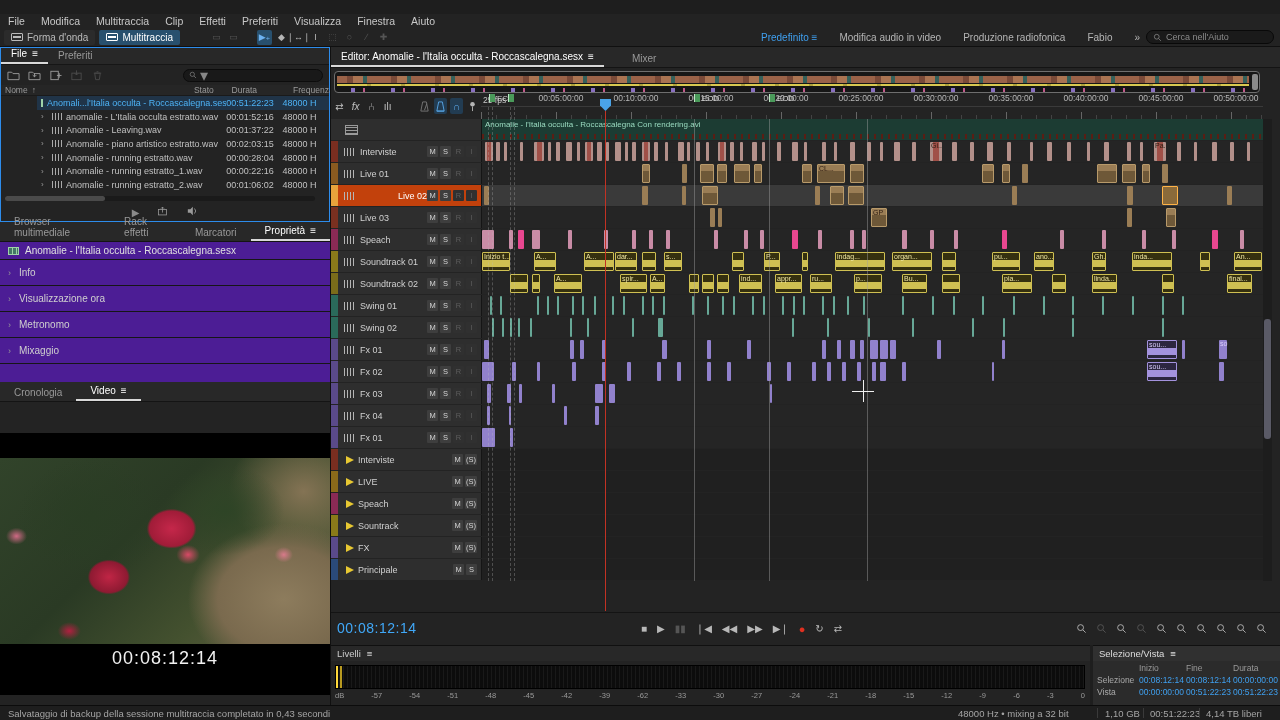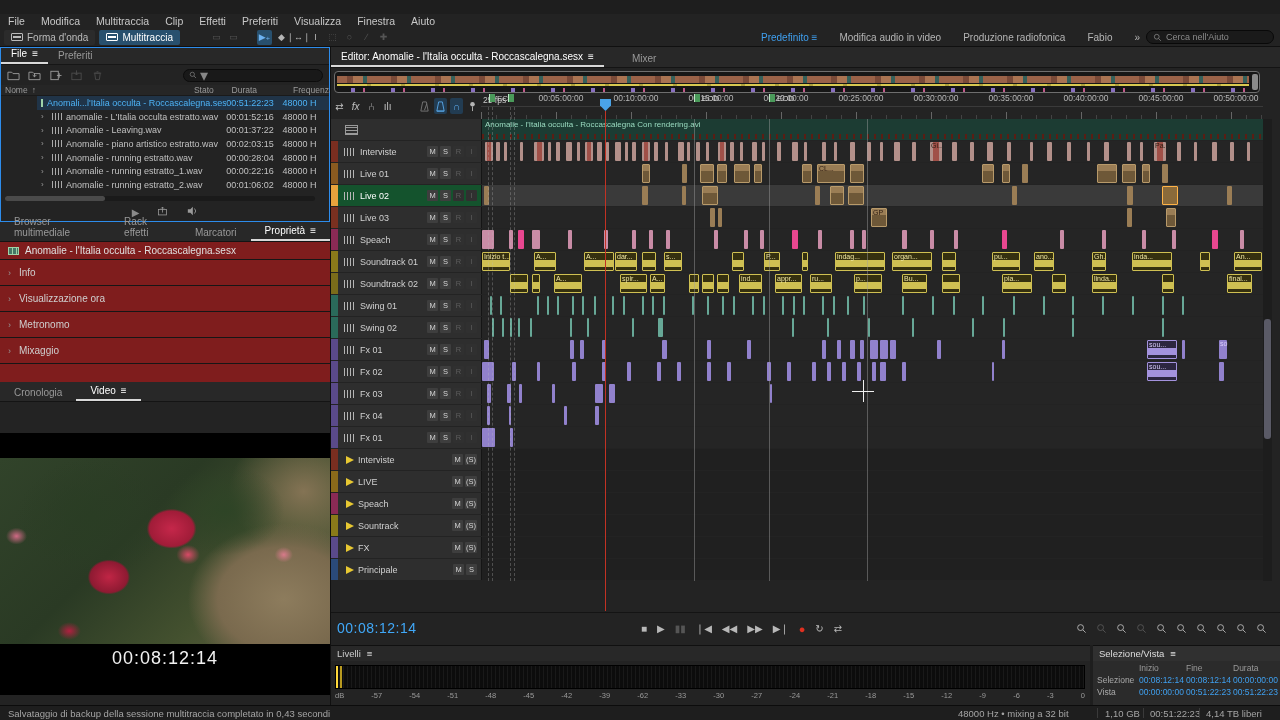--- a/index.html
+++ b/index.html
@@ -42,21 +42,21 @@
   .fc-dur { width:58px; }
   .fc-freq { width:48px; }
   .chev { color:#9a9a9a; font-size:8px; width:7px; }
   .wavico { display:inline-block; width:10px; height:7px; background:repeating-linear-gradient(90deg,#aaa 0 1px,transparent 1px 3px); }
   .sesxico { display:inline-block; width:11px; height:8px; border:1px solid #9fd3a8; background:linear-gradient(90deg,#476 0 3px,#9fd3a8 3px 4px,#476 4px 7px,#9fd3a8 7px 8px,#476 8px); }
   #files-scroll { position:absolute; left:4px; top:148px; width:310px; height:5px; background:#1a1a1a; border-radius:3px; }
   #files-scroll .thumb { width:100px; height:5px; background:#4a4a4a; border-radius:3px; }
   #files-transport { position:absolute; left:0; top:156px; width:328px; height:16px; display:flex; align-items:center; justify-content:center; gap:18px; color:#9a9a9a; font-size:10px; }
 
   #panel-tabs2 { left:0; top:222px; width:330px; height:20px; background:#282828; display:flex; align-items:flex-end; font-size:10px; color:#999; border-bottom:1px solid #141414; }
-  #props { left:0; top:242px; width:396px; height:140px; background:#7f1d1d; font-size:10px; }
+  #props { left:0; top:242px; width:396px; height:140px; background:#4c1d95; font-size:10px; }
   #prop-session { height:18px; display:flex; align-items:center; gap:6px; padding-left:8px; color:#e0e0e0; border-bottom:1px solid #161616; }
   .prop-row { height:26px; display:flex; align-items:center; gap:8px; padding-left:8px; border-bottom:1px solid #161616; color:#cfcfcf; position:relative; }
   .prop-chev { color:#9a9a9a; font-size:9px; }
   #panel-tabs3 { left:0; top:382px; width:330px; height:20px; background:#282828; display:flex; align-items:flex-end; font-size:10px; color:#999; border-bottom:1px solid #141414; }
 
   #video-panel { left:0; top:402px; width:330px; height:303px; background:#232323; }
   #video-black { position:absolute; left:0; top:31px; width:330px; height:262px; background:#000; }
   #video-img { position:absolute; left:0; top:56px; width:330px; height:186px;
     background:
       radial-gradient(40px 32px at 52% 38%, #c5274a 0%, #a01c38 55%, rgba(0,0,0,0) 62%),
@@ -96,21 +96,21 @@
        repeating-linear-gradient(90deg, #444 0 1px, rgba(0,0,0,0) 1px 15px);
      background-size:100% 7px,100% 4px; background-position:bottom left; background-repeat:repeat-x; }
   .rlabel { position:absolute; top:0; width:70px; text-align:center; font-size:8.5px; color:#b8b8b8; }
   #fps { position:absolute; left:2px; top:2px; font-size:8.5px; color:#c8c8c8; }
   .marker { position:absolute; top:-12px; display:flex; gap:2px; font-size:8px; color:#cfcfcf; align-items:flex-start; }
   .flag { width:6px; height:8px; background:#4a9a5a; border-left:1px solid #bde5c4; }
 
   #tracks { position:absolute; left:0; top:72px; width:941px; }
   .trow { display:flex; height:21px; margin-bottom:1px; }
   .thead { width:150px; background:#2e2e2e; display:flex; align-items:center; font-size:9px; color:#d0d0d0; position:relative; }
-  .thead.sel { background:#14532d; color:#fff; }
+  .thead.sel { background:#c2410c; color:#fff;text-align:right; }
   .cstrip { width:7px; height:100%; }
   .twave { margin:0 4px 0 6px; width:12px; height:8px; background:repeating-linear-gradient(90deg,#b5b5b5 0 1px,rgba(0,0,0,0) 1px 3px); }
   .tname { flex:1; overflow:hidden; white-space:nowrap; }
   .tbtns { display:flex; gap:2px; margin-right:4px; }
   .tb { min-width:11px; height:11px; padding:0 1px; background:#3e3e3e; color:#d5d5d5; font-size:7.5px; display:flex; align-items:center; justify-content:center; border-radius:1px; }
   .tb.dim { background:#303030; color:#5d5d5d; }
   .busarrow { width:0; height:0; margin:0 4px 0 8px; border-left:8px solid #e8c832; border-top:4px solid rgba(0,0,0,0); border-bottom:4px solid rgba(0,0,0,0); }
   .tlane { width:782px; background:#252525; position:relative; border-left:1px solid #151515; overflow:hidden; }
   .tlane.sel { background:#3a3a3a; }
   .tlane.bus { background:#202020; }

